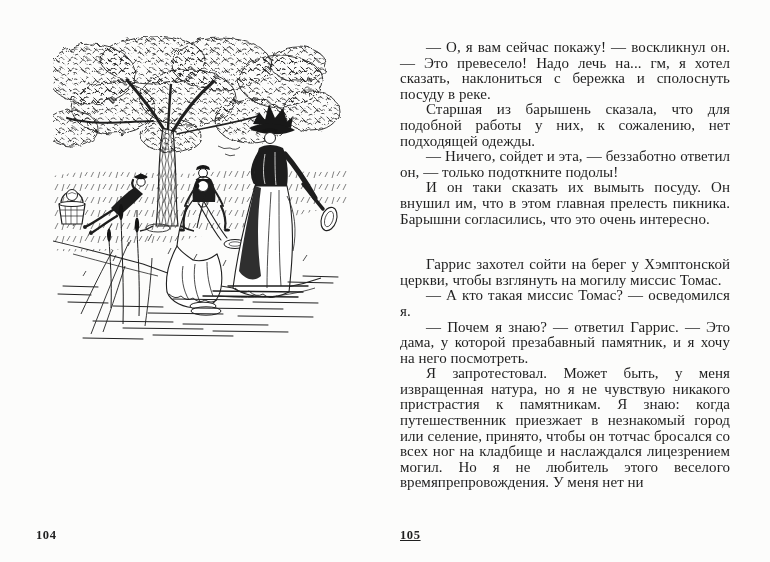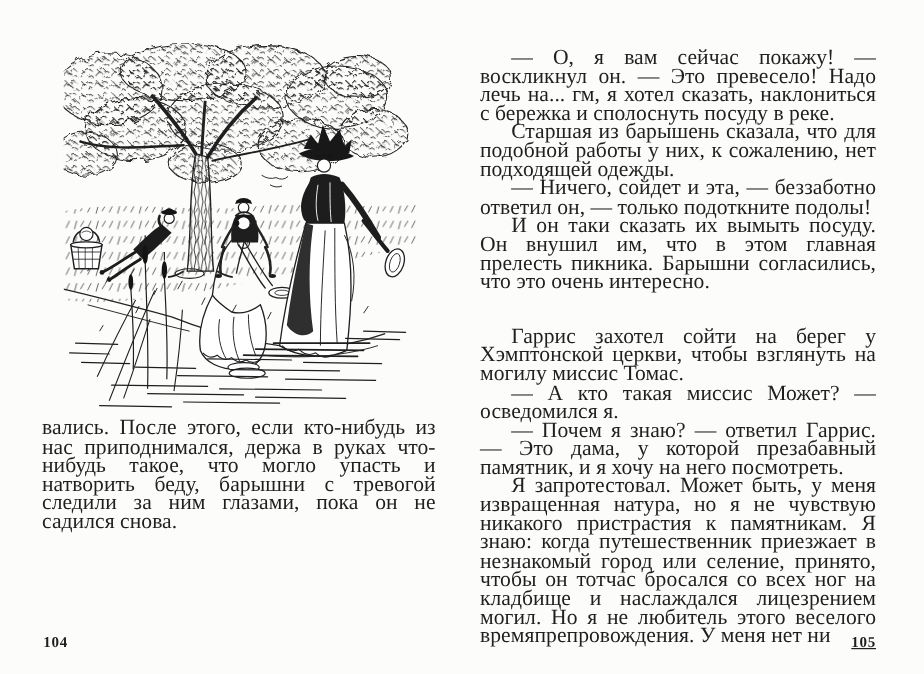--- a/index.html
+++ b/index.html
@@ -3,34 +3,34 @@
 <meta charset="utf-8">
 <style>
   html,body{margin:0;padding:0;}
   body{
     width:770px;height:562px;position:relative;overflow:hidden;
     background:#fcfcfb;color:#1f1f1f;
     font-family:"Liberation Serif", serif;
   }
   .page-text{
     position:absolute;text-align:justify;
-    font-size:18px;line-height:15.6px;letter-spacing:.04px;
+    font-size:15px;line-height:15.6px;letter-spacing:.04px;
   }
   #left-text{left:35px;top:349px;width:328px;}
   #right-text{left:400px;top:40px;width:330px;}
   .para{margin:0;text-indent:26px;}
   .para.no-indent{text-indent:0;}
   .section-break{height:30px;}
   .pagenum{
     position:absolute;top:508px;font-size:12.5px;font-weight:700;
     letter-spacing:.6px;
     margin-top:20px;
   }
   #pn-left{left:36px;}
-  #pn-right{left:400px;width:330px;text-align:right;text-decoration:underline;}
+  #pn-right{left:400px;width:330px;text-decoration:underline;}
   #illus{position:absolute;left:53px;top:36px;}
   svg{display:block;}
 </style>
 </head>
 <body>
 
 <div id="illus">
 <svg width="294" height="312" viewBox="0 0 294 312" xmlns="http://www.w3.org/2000/svg">
   <defs>
     <pattern id="leafPat" width="13" height="10" patternUnits="userSpaceOnUse">
@@ -170,29 +170,28 @@
       <path d="M250,240 L285,241 M235,246 L280,247 M10,250 L45,251 M5,258 L38,259 M15,266 L55,267"></path>
       <path d="M120,263 L190,264 M200,266 L265,267 M60,270 L110,271 M140,272 L230,273"></path>
       <path d="M95,277 L170,278 M185,280 L260,281 M40,285 L120,286 M130,288 L215,289"></path>
       <path d="M70,292 L150,293 M160,295 L235,296 M100,299 L180,300 M30,302 L90,303"></path>
     </g>
   </g>
 </svg>
 </div>
 
 <div id="left-text" class="page-text">
-  <p class="para no-indent">вались. После этого, если кто-нибудь из нас приподнимался, держа в руках что-нибудь такое, что могло упасть и натворить беду, барышни с тревогой следили за ним глазами, пока он не садился снова.</p>
 </div>
 
 <div id="right-text" class="page-text">
   <p class="para">— О, я вам сейчас покажу! — воскликнул он. — Это превесело! Надо лечь на... гм, я хотел сказать, наклониться с бережка и сполоснуть посуду в реке.</p>
   <p class="para">Старшая из барышень сказала, что для подобной работы у них, к сожалению, нет подходящей одежды.</p>
   <p class="para">— Ничего, сойдет и эта, — беззаботно ответил он, — только подоткните подолы!</p>
   <p class="para">И он таки сказать их вымыть посуду. Он внушил им, что в этом главная прелесть пикника. Барышни согласились, что это очень интересно.</p>
   <div class="section-break"></div>
   <p class="para">Гаррис захотел сойти на берег у Хэмптонской церкви, чтобы взглянуть на могилу миссис Томас.</p>
-  <p class="para">— А кто такая миссис Может? — осведомился я.</p>
+  <p class="para">— А кто такая миссис Томас? — осведомился я.</p>
   <p class="para">— Почем я знаю? — ответил Гаррис. — Это дама, у которой презабавный памятник, и я хочу на него посмотреть.</p>
   <p class="para">Я запротестовал. Может быть, у меня извращенная натура, но я не чувствую никакого пристрастия к памятникам. Я знаю: когда путешественник приезжает в незнакомый город или селение, принято, чтобы он тотчас бросался со всех ног на кладбище и наслаждался лицезрением могил. Но я не любитель этого веселого времяпрепровождения. У меня нет ни</p>
 </div>
 
 <div id="pn-left" class="pagenum">104</div>
 <div id="pn-right" class="pagenum">105</div>
 
 </body></html>

